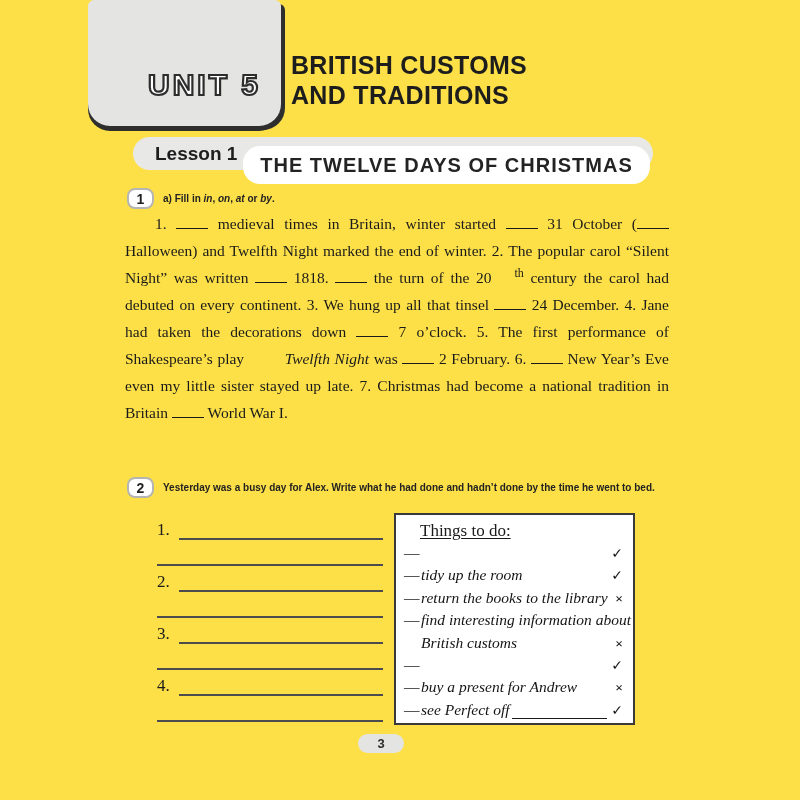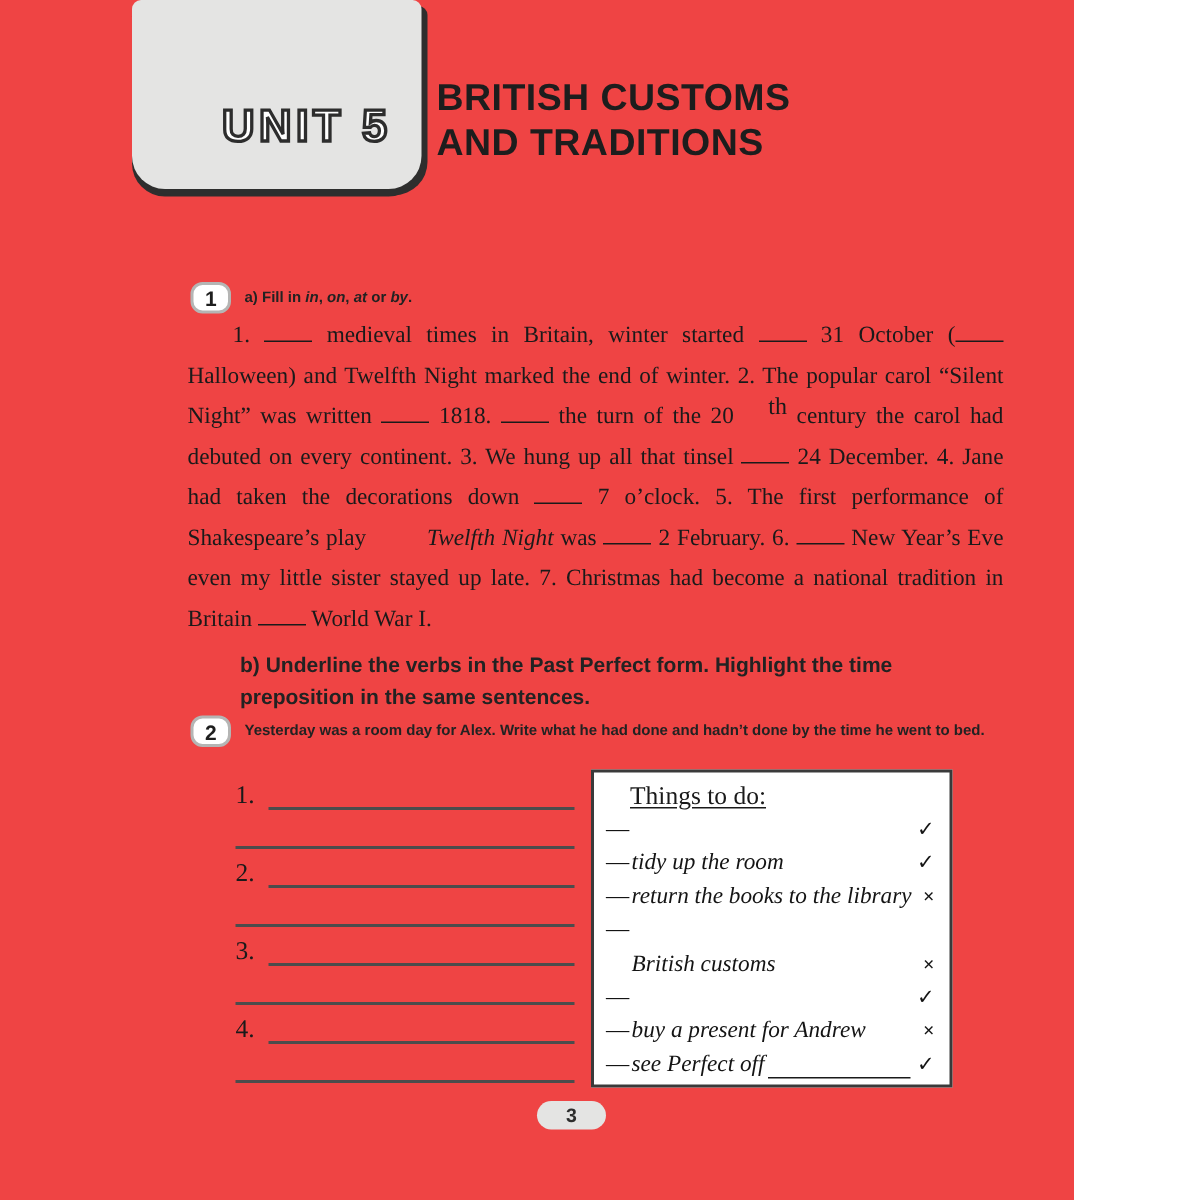--- a/index.html
+++ b/index.html
@@ -2,21 +2,21 @@
 <html lang="en"><head>
 <meta charset="utf-8">
 <style>
   html, body { margin: 0; padding: 0; }
   body {
     width: 800px; height: 800px;
     background: #ffffff;
     overflow: hidden;
     font-family: "Liberation Serif", serif;
   }
-  .page { position: relative; width: 716px; height: 800px; background: #ef4444; }
+  .page { position: relative; width: 800px; height: 800px; background: #fde047; }
 
   
   .unit-tab {
     position: absolute; left: 88px; top: 0; width: 193px; height: 126px;
     background: #e4e4e3;
     border-radius: 6px 6px 22px 22px;
     box-shadow: 4px 4px 0 #2e2e2e, 0 5px 0 #2e2e2e;
     display: flex; align-items: flex-end; justify-content: flex-end;
     padding: 0 20px 24px 0; box-sizing: border-box;
   }
@@ -76,21 +76,21 @@
   
   .passage {
     position: absolute; left: 125px; top: 210px; width: 544px; margin: 0;
     font-size: 15.5px; line-height: 27px; color: #1a1a1a;
     text-align: justify; text-indent: 30px;
   }
   .passage .blank, .blank {
     display: inline-block; width: 32px; height: 0.9em;
     border-bottom: 1.6px solid #1a1a1a;
   }
-  .passage .sup { font-size: 16px; vertical-align: super; line-height: 0; margin-left: 23px; }
+  .passage .sup { font-size: 12px; vertical-align: super; line-height: 0; margin-left: 23px; }
   .passage .i { font-style: italic; margin-left: 36px; }
 
   
   .partb {
     position: absolute; left: 160px; top: 433px; width: 502px;
     font-family: "Liberation Sans", sans-serif;
     font-weight: 700; font-size: 14px; line-height: 21px; color: #222;
   }
 
   
@@ -137,33 +137,38 @@
 
 <div class="page">
 
   <div class="unit-tab">
     <span class="unit-tab-text">UNIT 5</span>
   </div>
 
   <h1 class="unit-title">BRITISH CUSTOMS
 AND TRADITIONS</h1>
 
+  <div class="lesson-banner">
+    <span class="lesson-label">Lesson 1</span>
+    <div class="lesson-title-box">
+      <span class="lesson-title">THE TWELVE DAYS OF CHRISTMAS</span>
+    </div>
+  </div>
 
   <div class="ex-header ex1-header">
     <span class="badge">1</span>
     <span class="ex-label">a) Fill in <span class="i">in</span>, <span class="i">on</span>, <span class="i">at</span> or <span class="i">by</span>.</span>
   </div>
 
   <p class="passage">1. <span class="blank"></span> medieval times in Britain, winter started <span class="blank"></span> 31 October (<span class="blank"></span> Halloween) and Twelfth Night marked the end of winter. 2. The popular carol “Silent Night” was written <span class="blank"></span> 1818. <span class="blank"></span> the turn of the 20<span class="sup">th</span> century the carol had debuted on every continent. 3. We hung up all that tinsel <span class="blank"></span> 24 December. 4. Jane had taken the decorations down <span class="blank"></span> 7 o’clock. 5. The first performance of Shakespeare’s play <span class="i">Twelfth Night</span> was <span class="blank"></span> 2 February. 6. <span class="blank"></span> New Year’s Eve even my little sister stayed up late. 7. Christmas had become a national tradition in Britain <span class="blank"></span> World War I.</p>
 
-  <div class="partb">b) Underline the verbs in the Past Perfect form. Highlight the time preposition in the same sentences.</div>
 
   <div class="ex-header ex2-header">
     <span class="badge">2</span>
-    <span class="ex-label">Yesterday was a room day for Alex. Write what he had done and hadn’t done by the time he went to bed.</span>
+    <span class="ex-label">Yesterday was a busy day for Alex. Write what he had done and hadn’t done by the time he went to bed.</span>
   </div>
 
   <div class="answer-lines">
       <div class="ans-row">
         <span class="ans-num">1.</span>
         <span class="ans-rule"></span>
       </div>
       <div class="ans-row cont">
         <span class="ans-rule"></span>
       </div>
@@ -205,20 +210,21 @@
           <span class="todo-mark">✓</span>
         </div>
         <div class="todo-row">
           <span class="todo-dash">—</span>
           <span class="todo-text">return the books to the library</span>
           <span class="todo-spacer"></span>
           <span class="todo-mark cross">×</span>
         </div>
         <div class="todo-row">
           <span class="todo-dash">—</span>
+          <span class="todo-text">find interesting information about</span>
           <span class="todo-spacer"></span>
         </div>
         <div class="todo-row">
           <span class="todo-dash"></span>
           <span class="todo-text">British customs</span>
           <span class="todo-spacer"></span>
           <span class="todo-mark cross">×</span>
         </div>
         <div class="todo-row">
           <span class="todo-dash">—</span>

